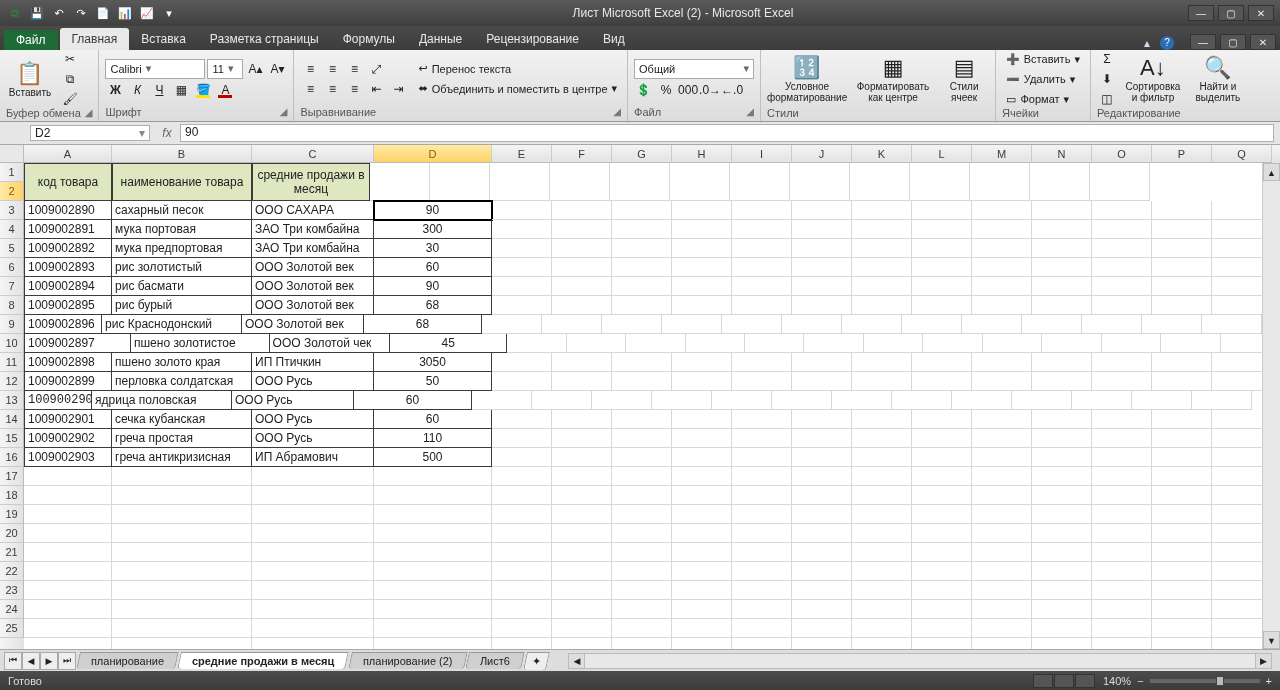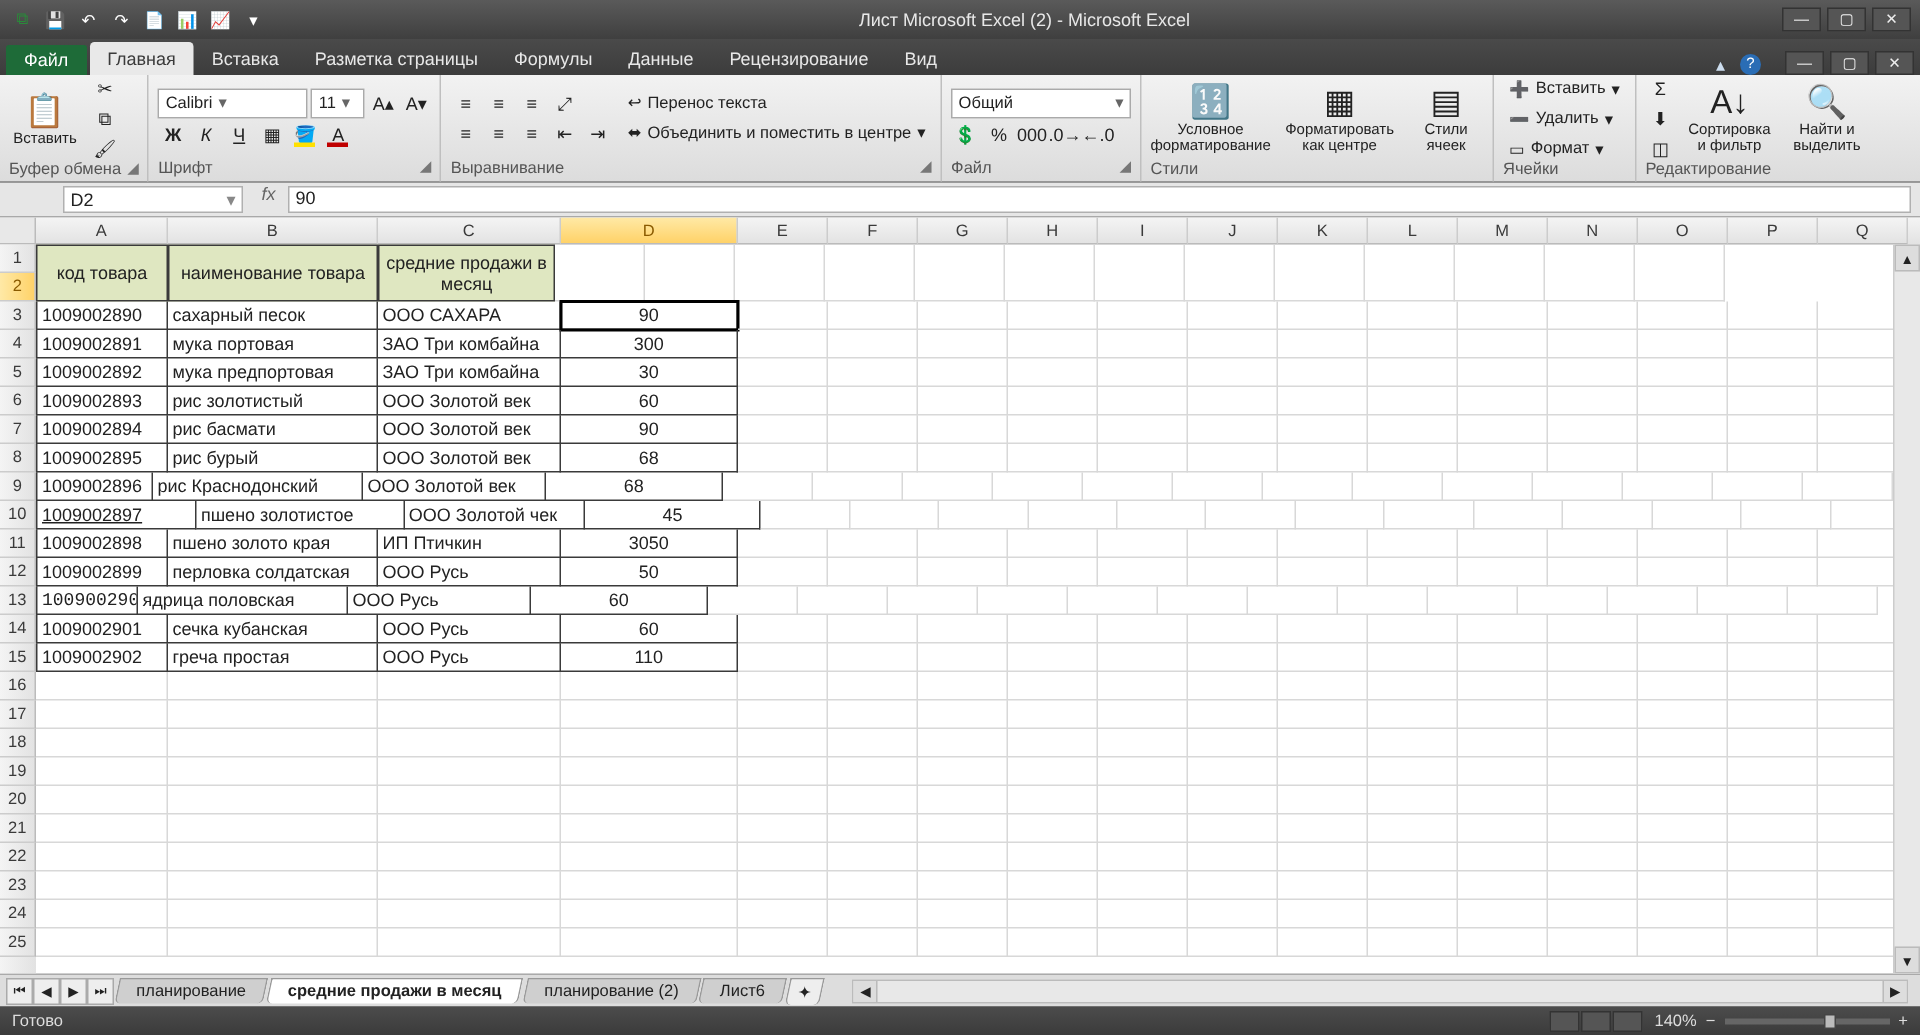--- a/index.html
+++ b/index.html
@@ -32,21 +32,21 @@
   .big-btn .lbl { font-size:10px; text-align:center; line-height:11px; }
   .col { display:flex; flex-direction:column; gap:2px; }
   .row { display:flex; gap:2px; align-items:center; }
   .sbtn { width:20px; height:18px; display:flex; align-items:center; justify-content:center; border:1px solid transparent; border-radius:2px; cursor:pointer; font-size:12px; }
   .combo { height:20px; border:1px solid #aaa; background:#fff; display:flex; align-items:center; padding:0 4px; font-size:11px; }
   .combo .dd { margin-left:4px; color:#666; }
   .lbl-btn { height:18px; display:flex; align-items:center; gap:4px; padding:0 4px; cursor:pointer; border-radius:2px; font-size:11px; }
 
   
   .fbar-wrap { background:#e6e6e6; border-bottom:1px solid #a9a9a9; }
-  .namebox-row { display:flex; height:22px;margin-left:12px; }
+  .namebox-row { display:flex; align-items:center; height:22px; }
   .namebox { width:120px; margin:2px 0 2px 30px; border:1px solid #b0b0b0; background:#fff; display:flex; align-items:center; padding:0 4px; font-size:12px; }
   .namebox .dd { margin-left:auto; color:#888; }
   .fx-btns { display:flex; margin-left:6px; }
   .fx { width:22px; text-align:center; color:#666; cursor:pointer; font-style:italic; }
   .formula-input { flex:1; border:1px solid #b0b0b0; background:#fff; margin:2px 6px 2px 2px; height:18px; padding:0 4px; font-size:12px; }
 
   
   .grid-wrap { position:relative; background:#fff; height: calc(690px - 26px - 24px - 72px - 22px - 22px - 20px); overflow:hidden; }
   .corner { position:absolute; left:0; top:0; width:24px; height:18px; background:#e8e8e8; border-right:1px solid #bbb; border-bottom:1px solid #bbb; }
   .colheads { position:absolute; left:24px; top:0; right:0; height:18px; background:linear-gradient(#f4f4f4,#e2e2e2); display:flex; }
@@ -501,21 +501,21 @@
         <div class="cell " style="width: 60px;"></div>
         <div class="cell " style="width: 60px;"></div>
         <div class="cell " style="width: 60px;"></div>
         <div class="cell " style="width: 60px;"></div>
         <div class="cell " style="width: 60px;"></div>
         <div class="cell " style="width: 60px;"></div>
         <div class="cell " style="width: 60px;"></div>
         <div class="cell " style="width: 60px;"></div>
       </div>
       <div class="gridrow data-row">
-        <div class="cell data-cell" style="width: 108px; text-decoration: underline;">1009002897</div>
+        <div class="cell data-cell" style="width: 108px;">1009002897</div>
         <div class="cell data-cell" style="width: 140px;">пшено золотистое</div>
         <div class="cell data-cell" style="width: 122px;">ООО Золотой чек</div>
         <div class="cell data-cell num" style="width: 118px;">45</div>
         <div class="cell " style="width: 60px;"></div>
         <div class="cell " style="width: 60px;"></div>
         <div class="cell " style="width: 60px;"></div>
         <div class="cell " style="width: 60px;"></div>
         <div class="cell " style="width: 60px;"></div>
         <div class="cell " style="width: 60px;"></div>
         <div class="cell " style="width: 60px;"></div>
@@ -600,20 +600,39 @@
         <div class="cell " style="width: 60px;"></div>
         <div class="cell " style="width: 60px;"></div>
         <div class="cell " style="width: 60px;"></div>
         <div class="cell " style="width: 60px;"></div>
       </div>
       <div class="gridrow data-row">
         <div class="cell data-cell" style="width: 88px;">1009002902</div>
         <div class="cell data-cell" style="width: 140px;">греча простая</div>
         <div class="cell data-cell" style="width: 122px;">ООО Русь</div>
         <div class="cell data-cell num" style="width: 118px;">110</div>
+        <div class="cell " style="width: 60px;"></div>
+        <div class="cell " style="width: 60px;"></div>
+        <div class="cell " style="width: 60px;"></div>
+        <div class="cell " style="width: 60px;"></div>
+        <div class="cell " style="width: 60px;"></div>
+        <div class="cell " style="width: 60px;"></div>
+        <div class="cell " style="width: 60px;"></div>
+        <div class="cell " style="width: 60px;"></div>
+        <div class="cell " style="width: 60px;"></div>
+        <div class="cell " style="width: 60px;"></div>
+        <div class="cell " style="width: 60px;"></div>
+        <div class="cell " style="width: 60px;"></div>
+        <div class="cell " style="width: 60px;"></div>
+      </div>
+      <div class="gridrow data-row">
+        <div class="cell data-cell" style="width: 88px;">1009002903</div>
+        <div class="cell data-cell" style="width: 140px;">греча антикризисная</div>
+        <div class="cell data-cell" style="width: 122px;">ИП Абрамович</div>
+        <div class="cell data-cell num" style="width: 118px;">500</div>
         <div class="cell " style="width: 60px;"></div>
         <div class="cell " style="width: 60px;"></div>
         <div class="cell " style="width: 60px;"></div>
         <div class="cell " style="width: 60px;"></div>
         <div class="cell " style="width: 60px;"></div>
         <div class="cell " style="width: 60px;"></div>
         <div class="cell " style="width: 60px;"></div>
         <div class="cell " style="width: 60px;"></div>
         <div class="cell " style="width: 60px;"></div>
         <div class="cell " style="width: 60px;"></div>

